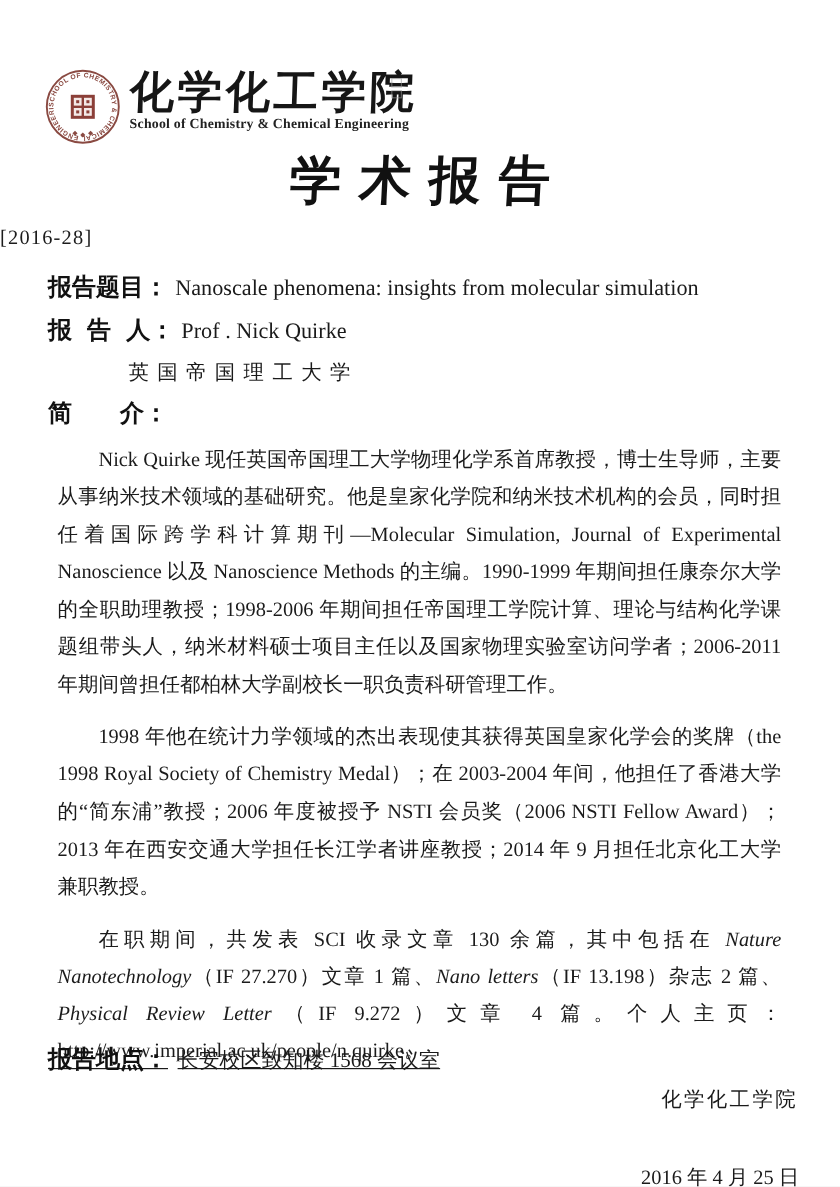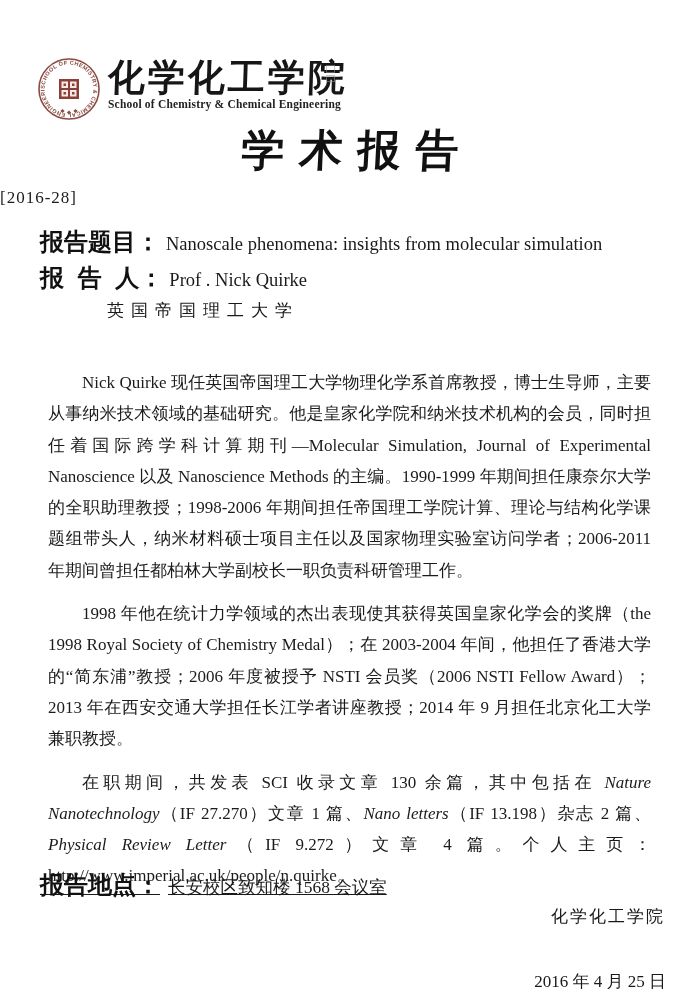--- a/index.html
+++ b/index.html
@@ -31,21 +31,21 @@
     color:#111;transform:skewX(-3deg);
   }
   .issue-no{
     position:absolute;top:188px;left:0;width:100%;
     font-size:17px;letter-spacing:1px;color:#1c1c1c;
   }
   
   .row{position:absolute;left:40px;right:40px;white-space:nowrap;}
   .lab{
     font-family:"Liberation Sans","DejaVu Sans",sans-serif;
-    font-weight:bold;font-size:24px;color:#111;margin-top:47px;
+    font-weight:bold;font-size:20px;color:#111;margin-top:47px;
   }
   .lab.spread{word-spacing:7px;}
   .val-en{font-size:18.5px;color:#1a1a1a;margin-left:6px;text-align:right;}
   .row-topic{top:226px;}
   .row-speaker{top:262px;}
   .affiliation{
     position:absolute;top:299px;left:107px;font-size:17px;letter-spacing:7px;
     color:#1a1a1a;
     text-align:center;
   }
@@ -109,20 +109,23 @@
   <div class="row row-topic">
     <span class="lab">报告题目：</span><span class="val-en">Nanoscale phenomena: insights from molecular simulation</span>
   </div>
 
   <div class="row row-speaker">
     <span class="lab spread">报 告 人：</span><span class="val-en">Prof . Nick Quirke</span>
   </div>
 
   <div class="affiliation">英国帝国理工大学</div>
 
+  <div class="row row-intro">
+    <span class="lab">简　　介：</span>
+  </div>
 
   <div class="intro-body">
     <p>Nick Quirke 现任英国帝国理工大学物理化学系首席教授，博士生导师，主要从事纳米技术领域的基础研究。他是皇家化学院和纳米技术机构的会员，同时担任着国际跨学科计算期刊—Molecular Simulation, Journal of Experimental Nanoscience 以及 Nanoscience Methods 的主编。1990-1999 年期间担任康奈尔大学的全职助理教授；1998-2006 年期间担任帝国理工学院计算、理论与结构化学课题组带头人，纳米材料硕士项目主任以及国家物理实验室访问学者；2006-2011 年期间曾担任都柏林大学副校长一职负责科研管理工作。</p>
     <p>1998 年他在统计力学领域的杰出表现使其获得英国皇家化学会的奖牌（the 1998 Royal Society of Chemistry Medal）；在 2003-2004 年间，他担任了香港大学的“简东浦”教授；2006 年度被授予 NSTI 会员奖（2006 NSTI Fellow Award）；2013 年在西安交通大学担任长江学者讲座教授；2014 年 9 月担任北京化工大学兼职教授。</p>
     <p><span>在职期间，共发表 SCI 收录文章 130 余篇，其中包括在 </span><span class="it">Nature Nanotechnology</span><span>（IF 27.270）文章 1 篇、</span><span class="it">Nano letters</span><span>（IF 13.198）杂志 2 篇、</span><span class="it">Physical Review Letter</span><span>（IF 9.272）文章 4 篇。个人主页：http://www.imperial.ac.uk/people/n.quirke。</span></p>
   </div>
 
   <div class="row row-venue">
     <span class="lab">报告地点：</span><span class="sched-val">长安校区致知楼 1568 会议室</span>
   </div>

